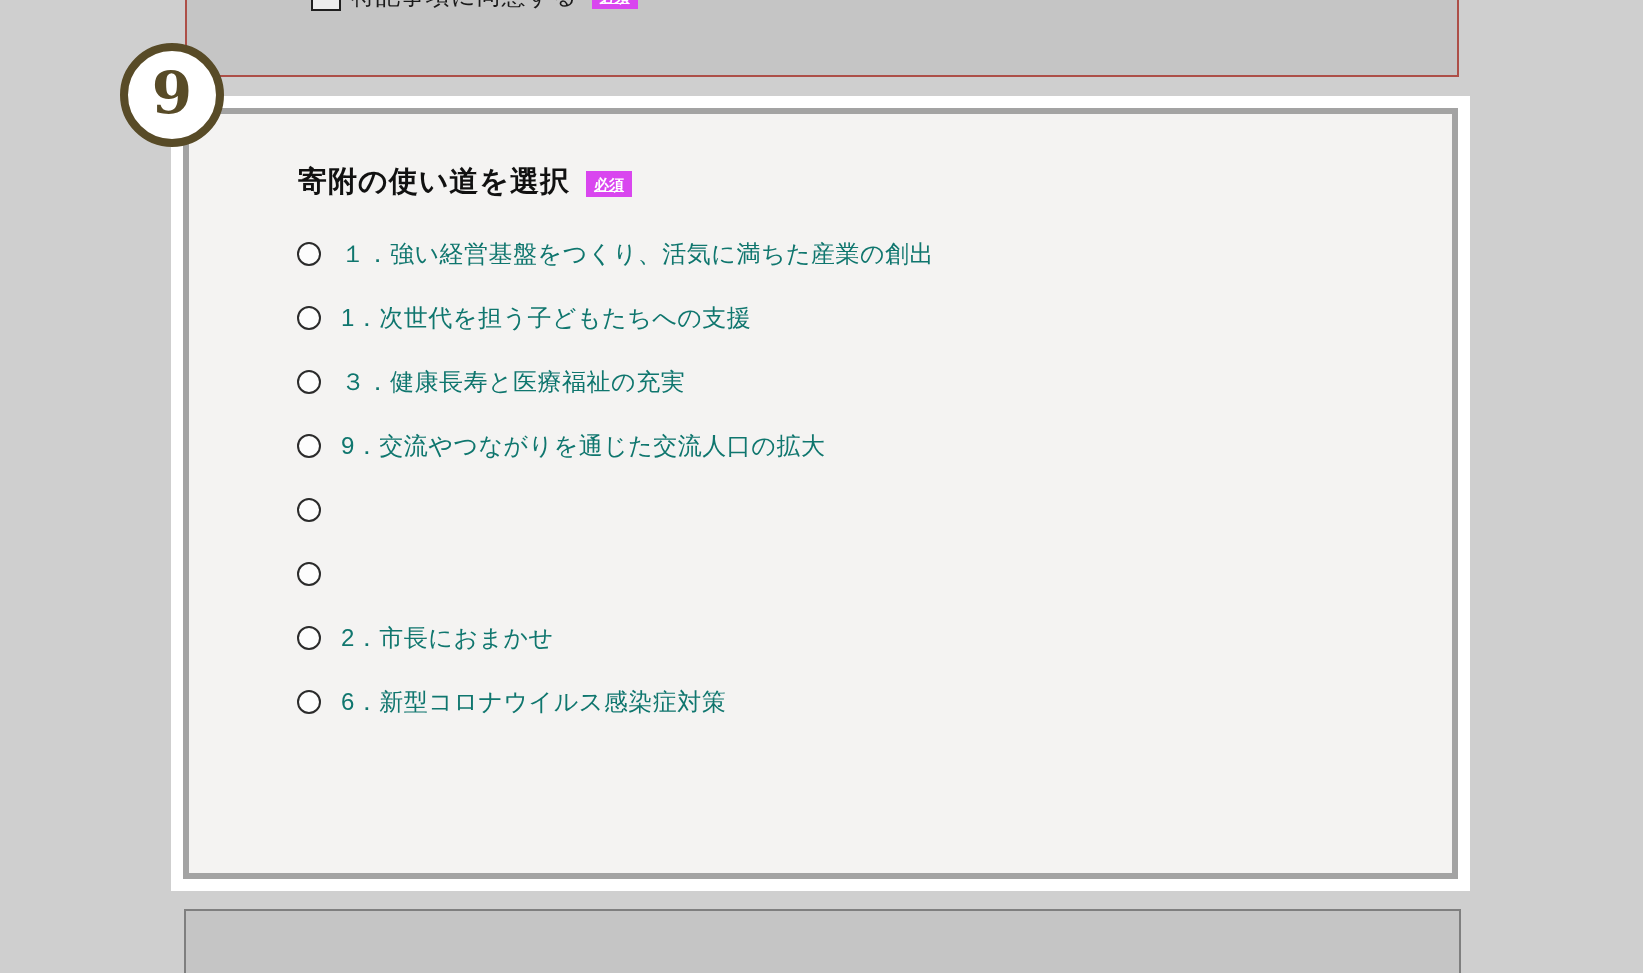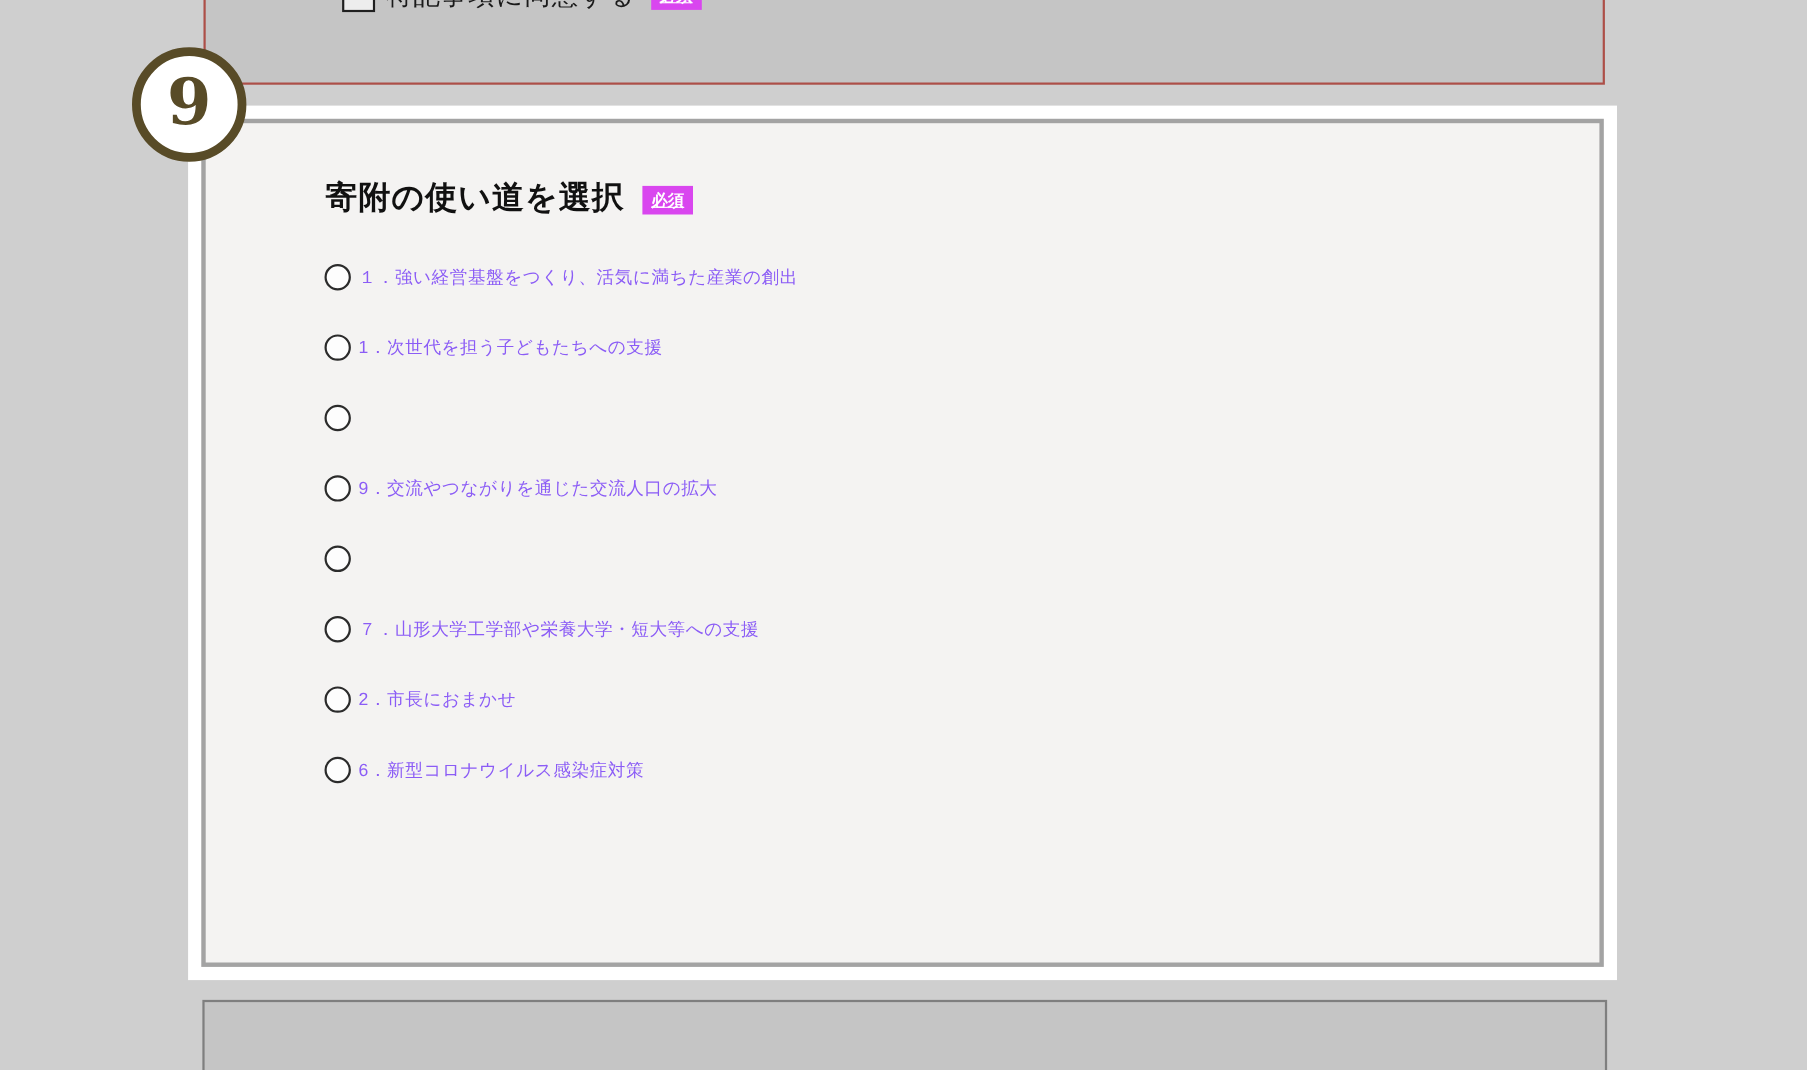--- a/index.html
+++ b/index.html
@@ -73,21 +73,21 @@
     position:absolute;
     left:171px; top:96px;
     width:1299px; height:795px;
     background:#ffffff;
     z-index:2;
   }
   .card-inner {
     position:absolute;
     inset:12px;
     background:#f4f3f2;
-    border:4px solid #a3a3a3;
+    border:6px solid #a3a3a3;
     padding-left:38px;
   }
   .title-row {
     position:absolute;
     left:109px; top:48px;
     display:flex; align-items:center;
   }
   .q-title {
     font-size:29px;
     font-weight:bold;
@@ -108,23 +108,23 @@
     cursor:pointer;
   }
   .radio {
     width:24px; height:24px;
     border:2px solid #2b2b2b;
     border-radius:50%;
     background:#fdfdfd;
     flex:0 0 auto;
   }
   .opt-label {
-    margin-left:7px;
-    font-size:16px;
-    color:#8b5cf6;
+    margin-left:20px;
+    font-size:24px;
+    color:#0f766e;
     letter-spacing:0.5px;
     white-space:nowrap;
   }
 
   
   .next-section {
     position:absolute;
     left:184px; top:909px;
     width:1277px; height:90px;
     background:#c5c5c5;
@@ -158,31 +158,31 @@
       <div class="option-row">
         <span class="radio"></span>
         <span class="opt-label">１．強い経営基盤をつくり、活気に満ちた産業の創出</span>
       </div>
       <div class="option-row">
         <span class="radio"></span>
         <span class="opt-label">1．次世代を担う子どもたちへの支援</span>
       </div>
       <div class="option-row">
         <span class="radio"></span>
+        <span class="opt-label">３．健康長寿と医療福祉の充実</span>
       </div>
       <div class="option-row">
         <span class="radio"></span>
         <span class="opt-label">9．交流やつながりを通じた交流人口の拡大</span>
       </div>
       <div class="option-row">
         <span class="radio"></span>
       </div>
       <div class="option-row">
         <span class="radio"></span>
-        <span class="opt-label">７．山形大学工学部や栄養大学・短大等への支援</span>
       </div>
       <div class="option-row">
         <span class="radio"></span>
         <span class="opt-label">2．市長におまかせ</span>
       </div>
       <div class="option-row">
         <span class="radio"></span>
         <span class="opt-label">6．新型コロナウイルス感染症対策</span>
       </div>
     </div>

